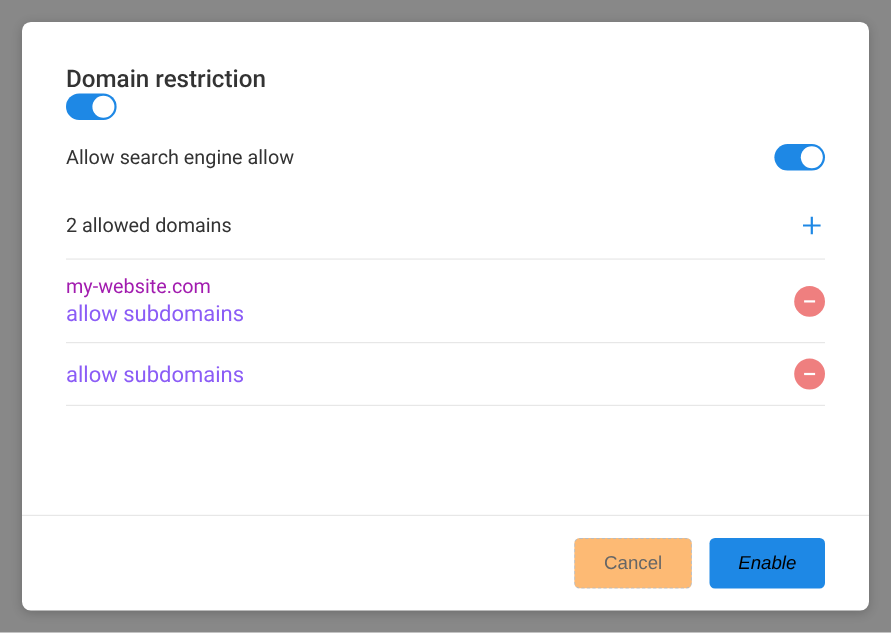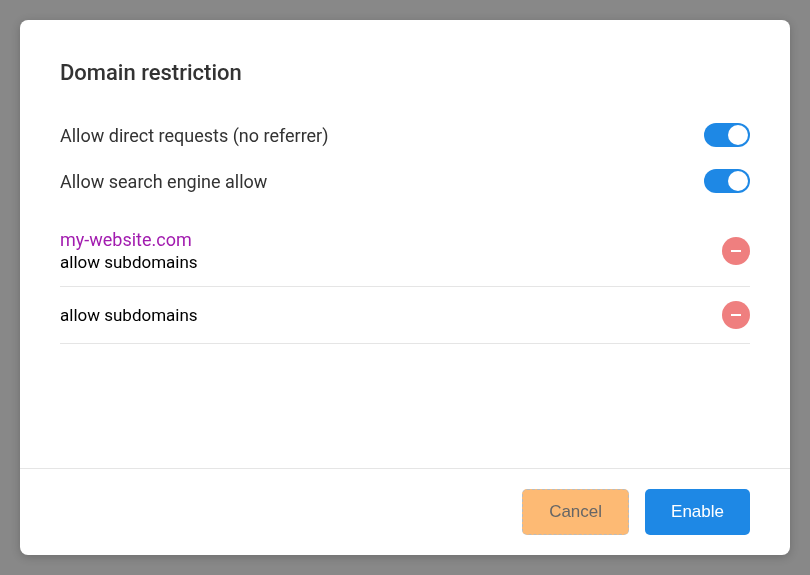--- a/index.html
+++ b/index.html
@@ -24,21 +24,20 @@
       overflow: hidden;
     }
     .modal-body {
       padding: 40px 40px 20px 40px;
       flex: 1;
     }
     .modal-title {
       font-size: 22px;
       font-weight: 500;
       color: #333;
-      margin-bottom: 38px;
     }
     .toggle-row {
       display: flex;
       align-items: center;
       justify-content: space-between;
       margin-bottom: 22px;
     }
     .toggle-label {
       font-size: 18px;
       color: #333;
@@ -91,22 +90,22 @@
     .domain-info {
       display: flex;
       flex-direction: column;
       gap: 2px;
     }
     .domain-name {
       font-size: 18px;
       color: #a21caf;
     }
     .domain-sub {
-      font-size: 17px;
-      color: #000000;
+      font-size: 20px;
+      color: #8b5cf6;
     }
     .remove-btn {
       width: 28px;
       height: 28px;
       border-radius: 50%;
       background: #ef7f7f;
       display: flex;
       align-items: center;
       justify-content: center;
       cursor: pointer;
@@ -126,44 +125,52 @@
       cursor: pointer;
       border: none;
     }
     .btn-cancel {
       background: #fdba74;
       border: 1px dashed #bbb;
       color: #666;
     }
     .btn-primary {
       background: #1e88e5;
-      color: #ffffff;
+      color: #000000;
+      font-style: italic;
     }
   </style>
 </head>
 <body>
 
 <div class="modal">
   <div class="modal-body">
     <h1 class="modal-title">Domain restriction</h1>
 
     <div class="toggle-row">
-      <span class="toggle-label">Allow direct requests (no referrer)</span>
       <div class="toggle">
         <div class="toggle-knob"></div>
       </div>
     </div>
 
     <div class="toggle-row">
       <span class="toggle-label">Allow search engine allow</span>
       <div class="toggle">
         <div class="toggle-knob"></div>
       </div>
     </div>
 
+    <div class="section-header">
+      <span class="section-title">2 allowed domains</span>
+      <span class="plus-icon">
+        <svg width="24" height="24" viewBox="0 0 24 24">
+          <path d="M11 4h2v7h7v2h-7v7h-2v-7H4v-2h7V4z" fill="#1e88e5"></path>
+        </svg>
+      </span>
+    </div>
 
     <div class="domain-row">
       <div class="domain-info">
         <span class="domain-name">my-website.com</span>
         <span class="domain-sub">allow subdomains</span>
       </div>
       <div class="remove-btn">
         <svg width="16" height="16" viewBox="0 0 16 16">
           <rect x="3" y="7" width="10" height="2" fill="#fff"></rect>
         </svg>

